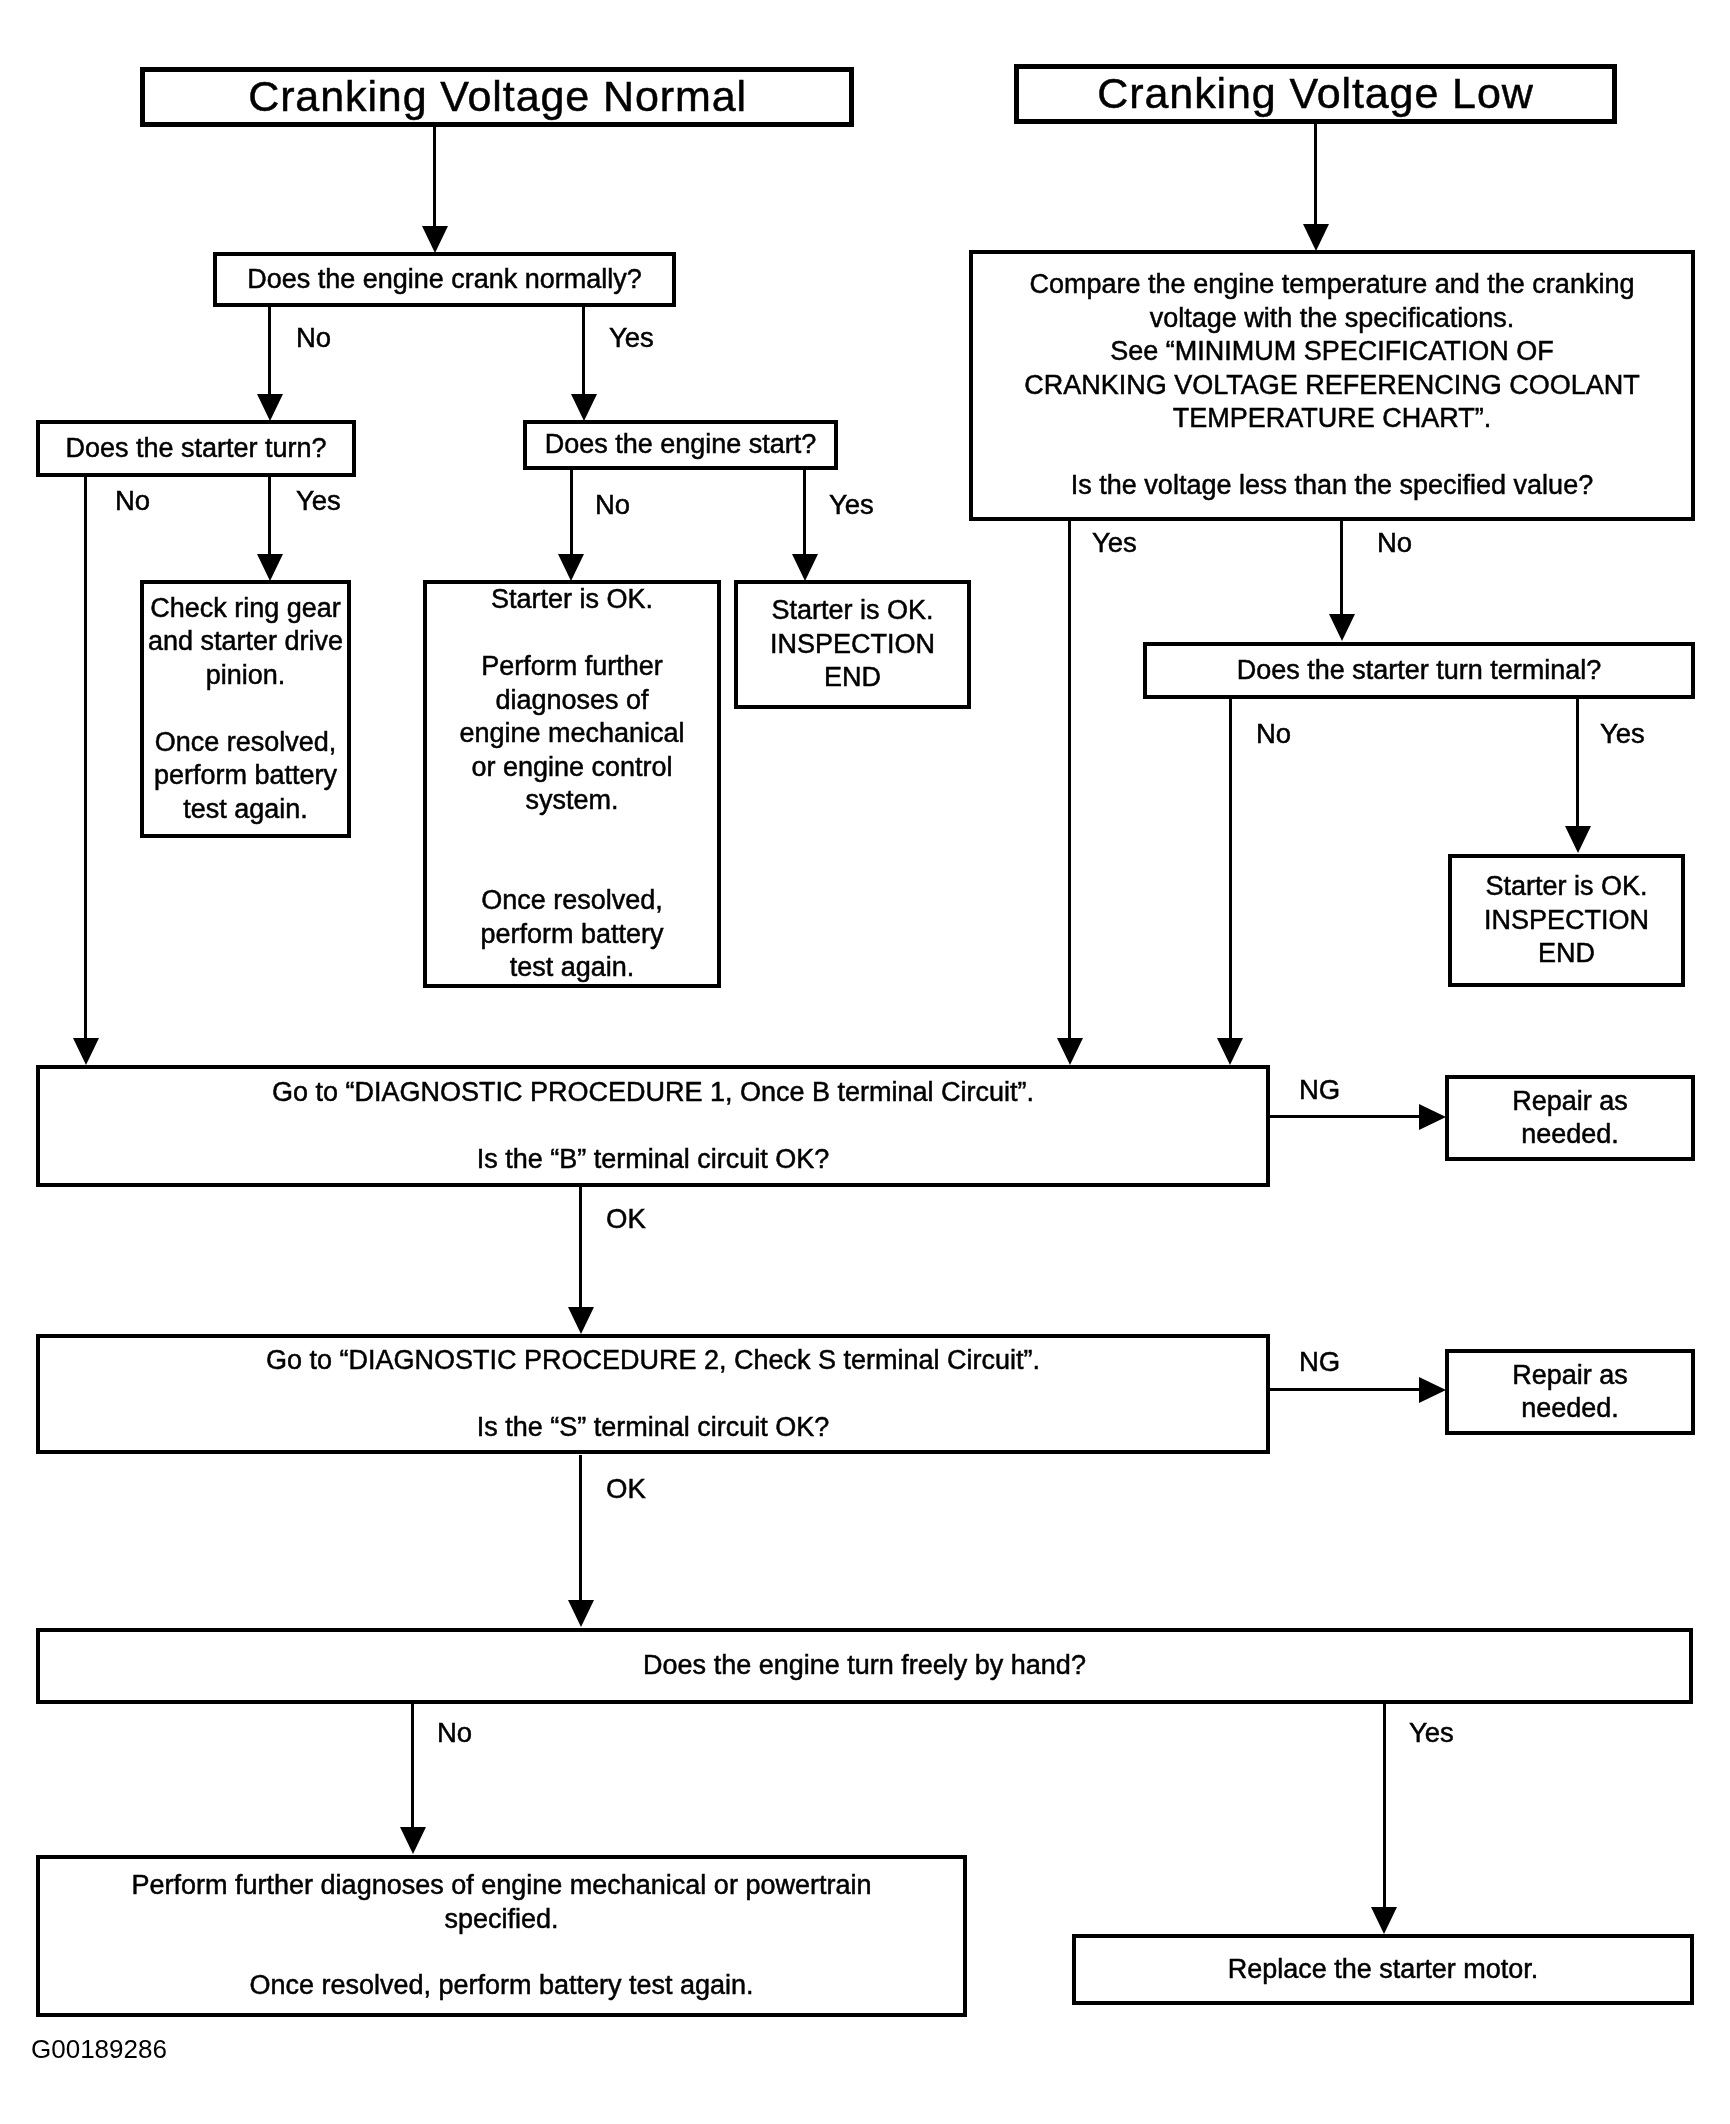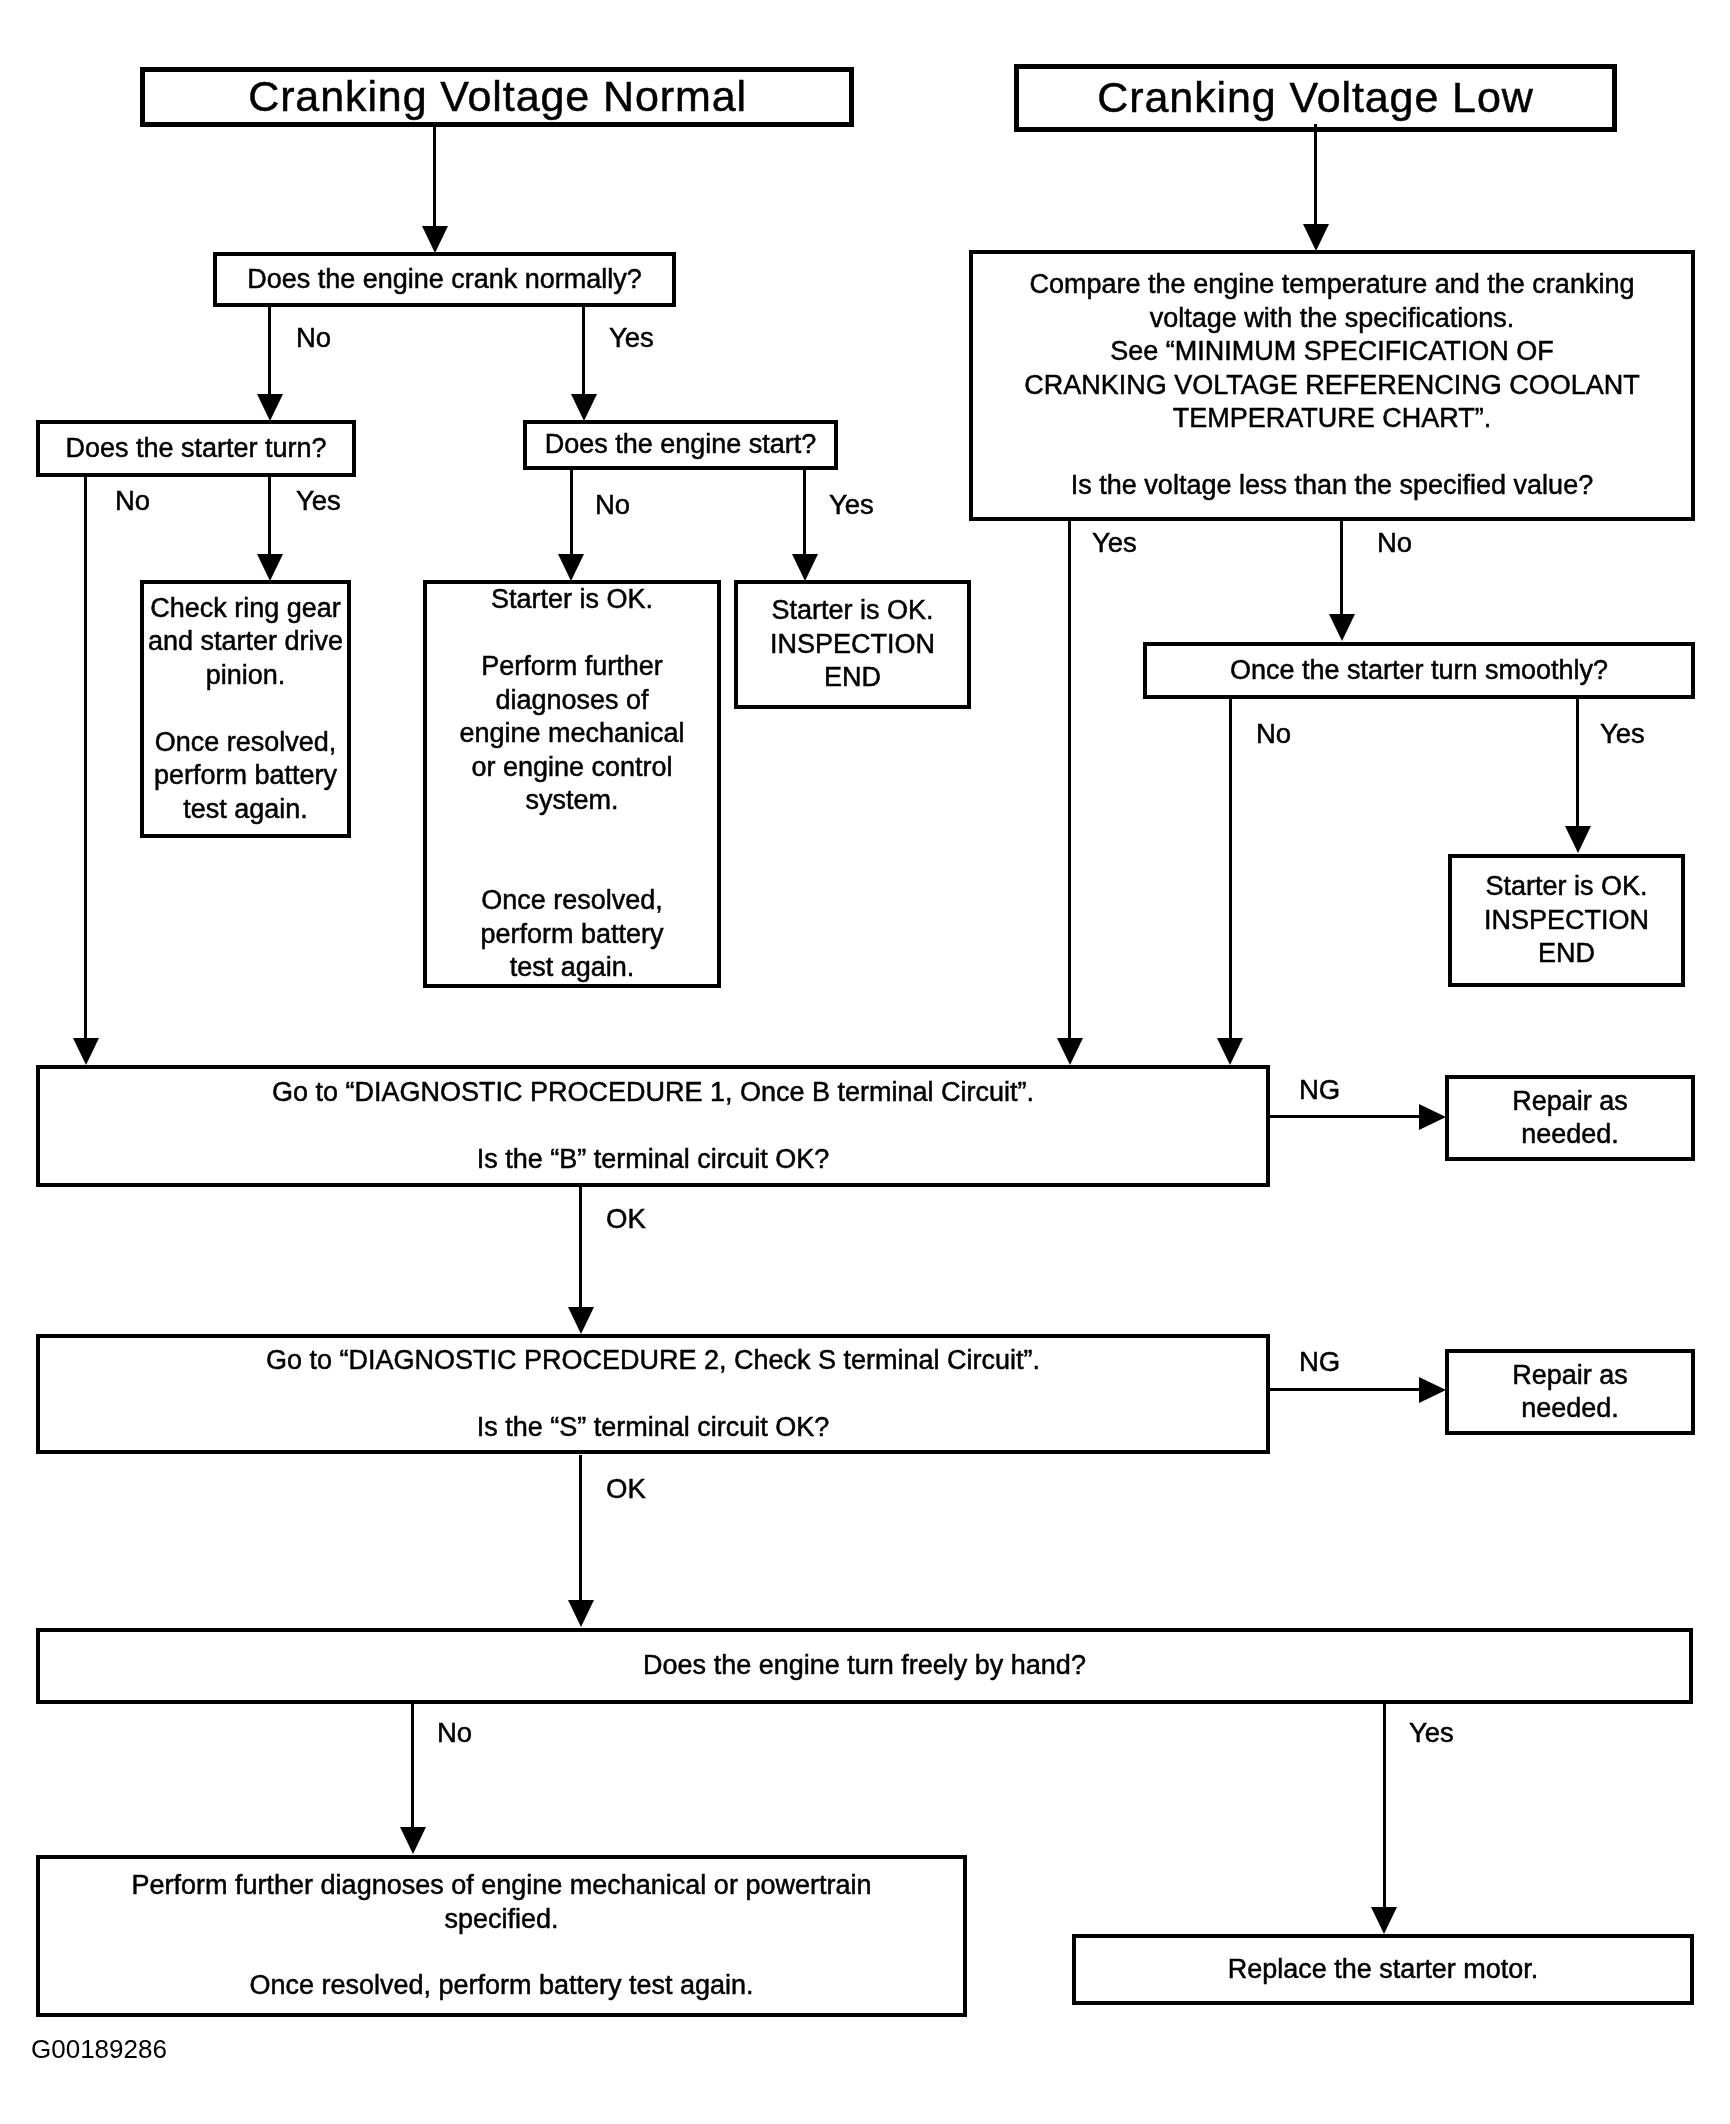--- a/index.html
+++ b/index.html
@@ -25,21 +25,21 @@
   .figid{position:absolute;left:31px;top:2034px;font-size:26px;-webkit-text-stroke:0 transparent;}
 </style>
 </head>
 <body>
 
 <div class="page">
 
   <div class="node title" style="left:140px;top:67px;width:714px;height:60px;padding-left:8px;">
       <div class="tl">Cranking Voltage Normal</div>
     </div>
-  <div class="node title" style="left:1014px;top:64px;width:603px;height:68px;">
+  <div class="node title" style="left:1014px;top:64px;width:603px;height:60px;">
       <div class="tl">Cranking Voltage Low</div>
     </div>
 
   <div class="node" style="left:213px;top:252px;width:463px;height:55px;">
       <div class="tl">Does the engine crank normally?</div>
     </div>
   <div class="node" style="left:523px;top:420px;width:315px;height:50px;">
       <div class="tl">Does the engine start?</div>
     </div>
   <div class="node" style="left:36px;top:420px;width:320px;height:57px;">
@@ -76,21 +76,21 @@
   <div class="node" style="left:969px;top:250px;width:726px;height:271px;">
       <div class="tl">Compare the engine temperature and the cranking</div>
       <div class="tl">voltage with the specifications.</div>
       <div class="tl">See “MINIMUM SPECIFICATION OF</div>
       <div class="tl">CRANKING VOLTAGE REFERENCING COOLANT</div>
       <div class="tl">TEMPERATURE CHART”.</div>
       <div class="tl">&nbsp;</div>
       <div class="tl">Is the voltage less than the specified value?</div>
     </div>
   <div class="node" style="left:1143px;top:642px;width:552px;height:57px;">
-      <div class="tl">Once the starter turn smoothly?</div>
+      <div class="tl">Does the starter turn terminal?</div>
     </div>
   <div class="node" style="left:1448px;top:854px;width:237px;height:133px;">
       <div class="tl">Starter is OK.</div>
       <div class="tl">INSPECTION</div>
       <div class="tl">END</div>
     </div>
   <div class="node" style="left:36px;top:1065px;width:1234px;height:122px;">
       <div class="tl">Go to “DIAGNOSTIC PROCEDURE 1, Once B terminal Circuit”.</div>
       <div class="tl">&nbsp;</div>
       <div class="tl">Is the “B” terminal circuit OK?</div>

